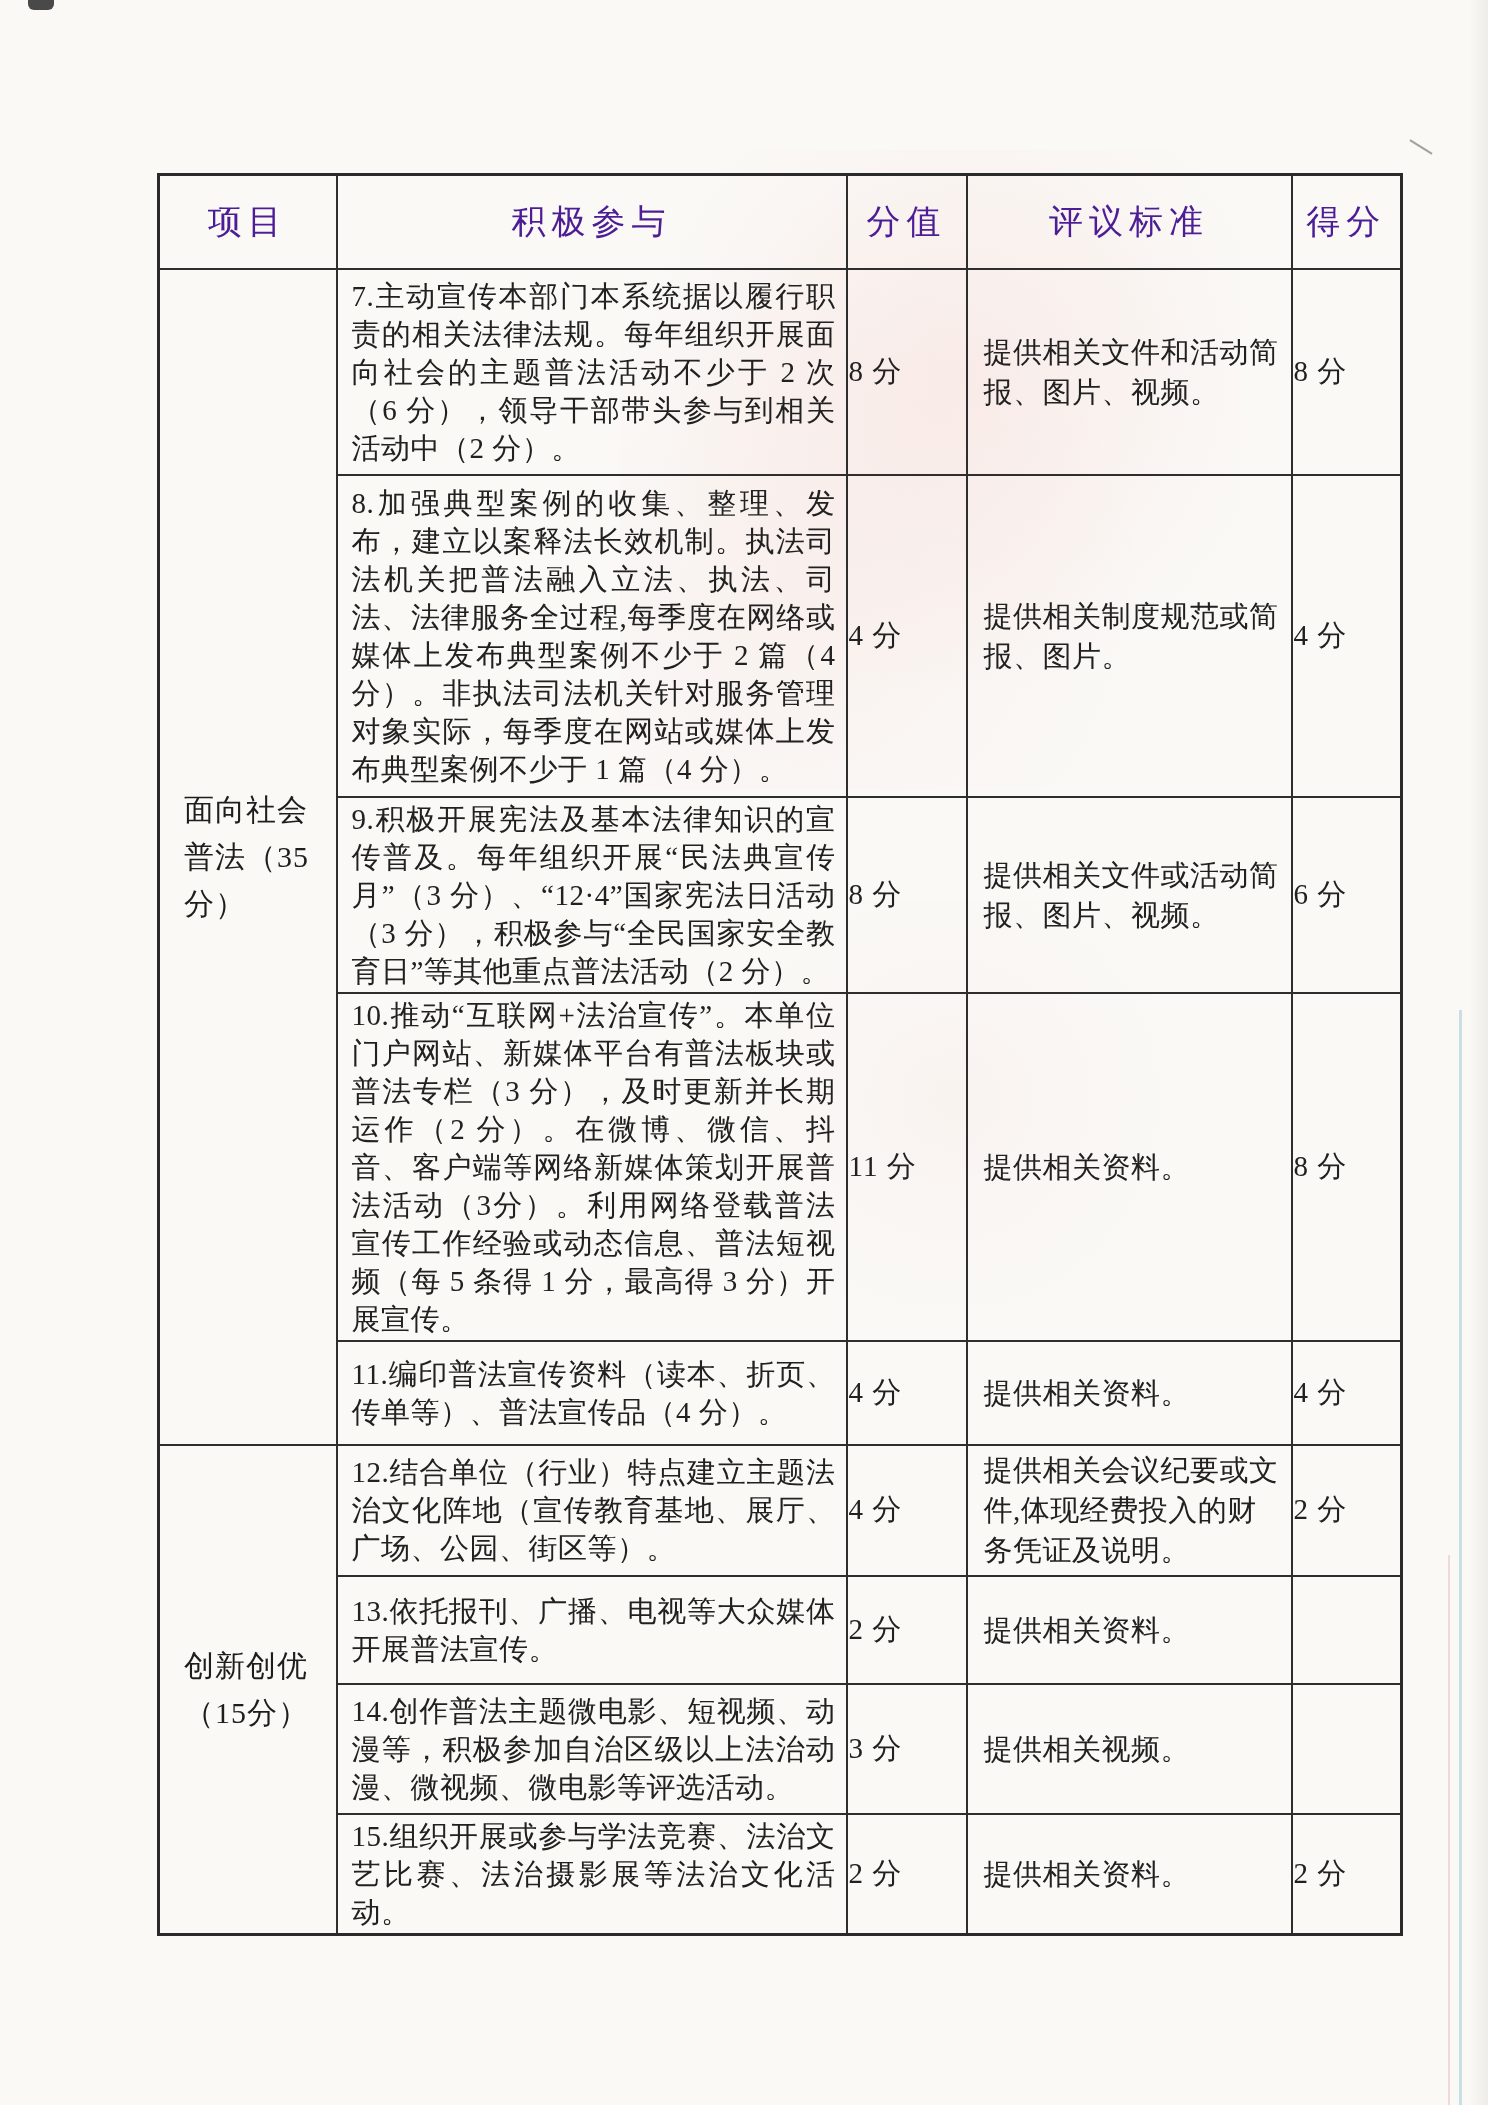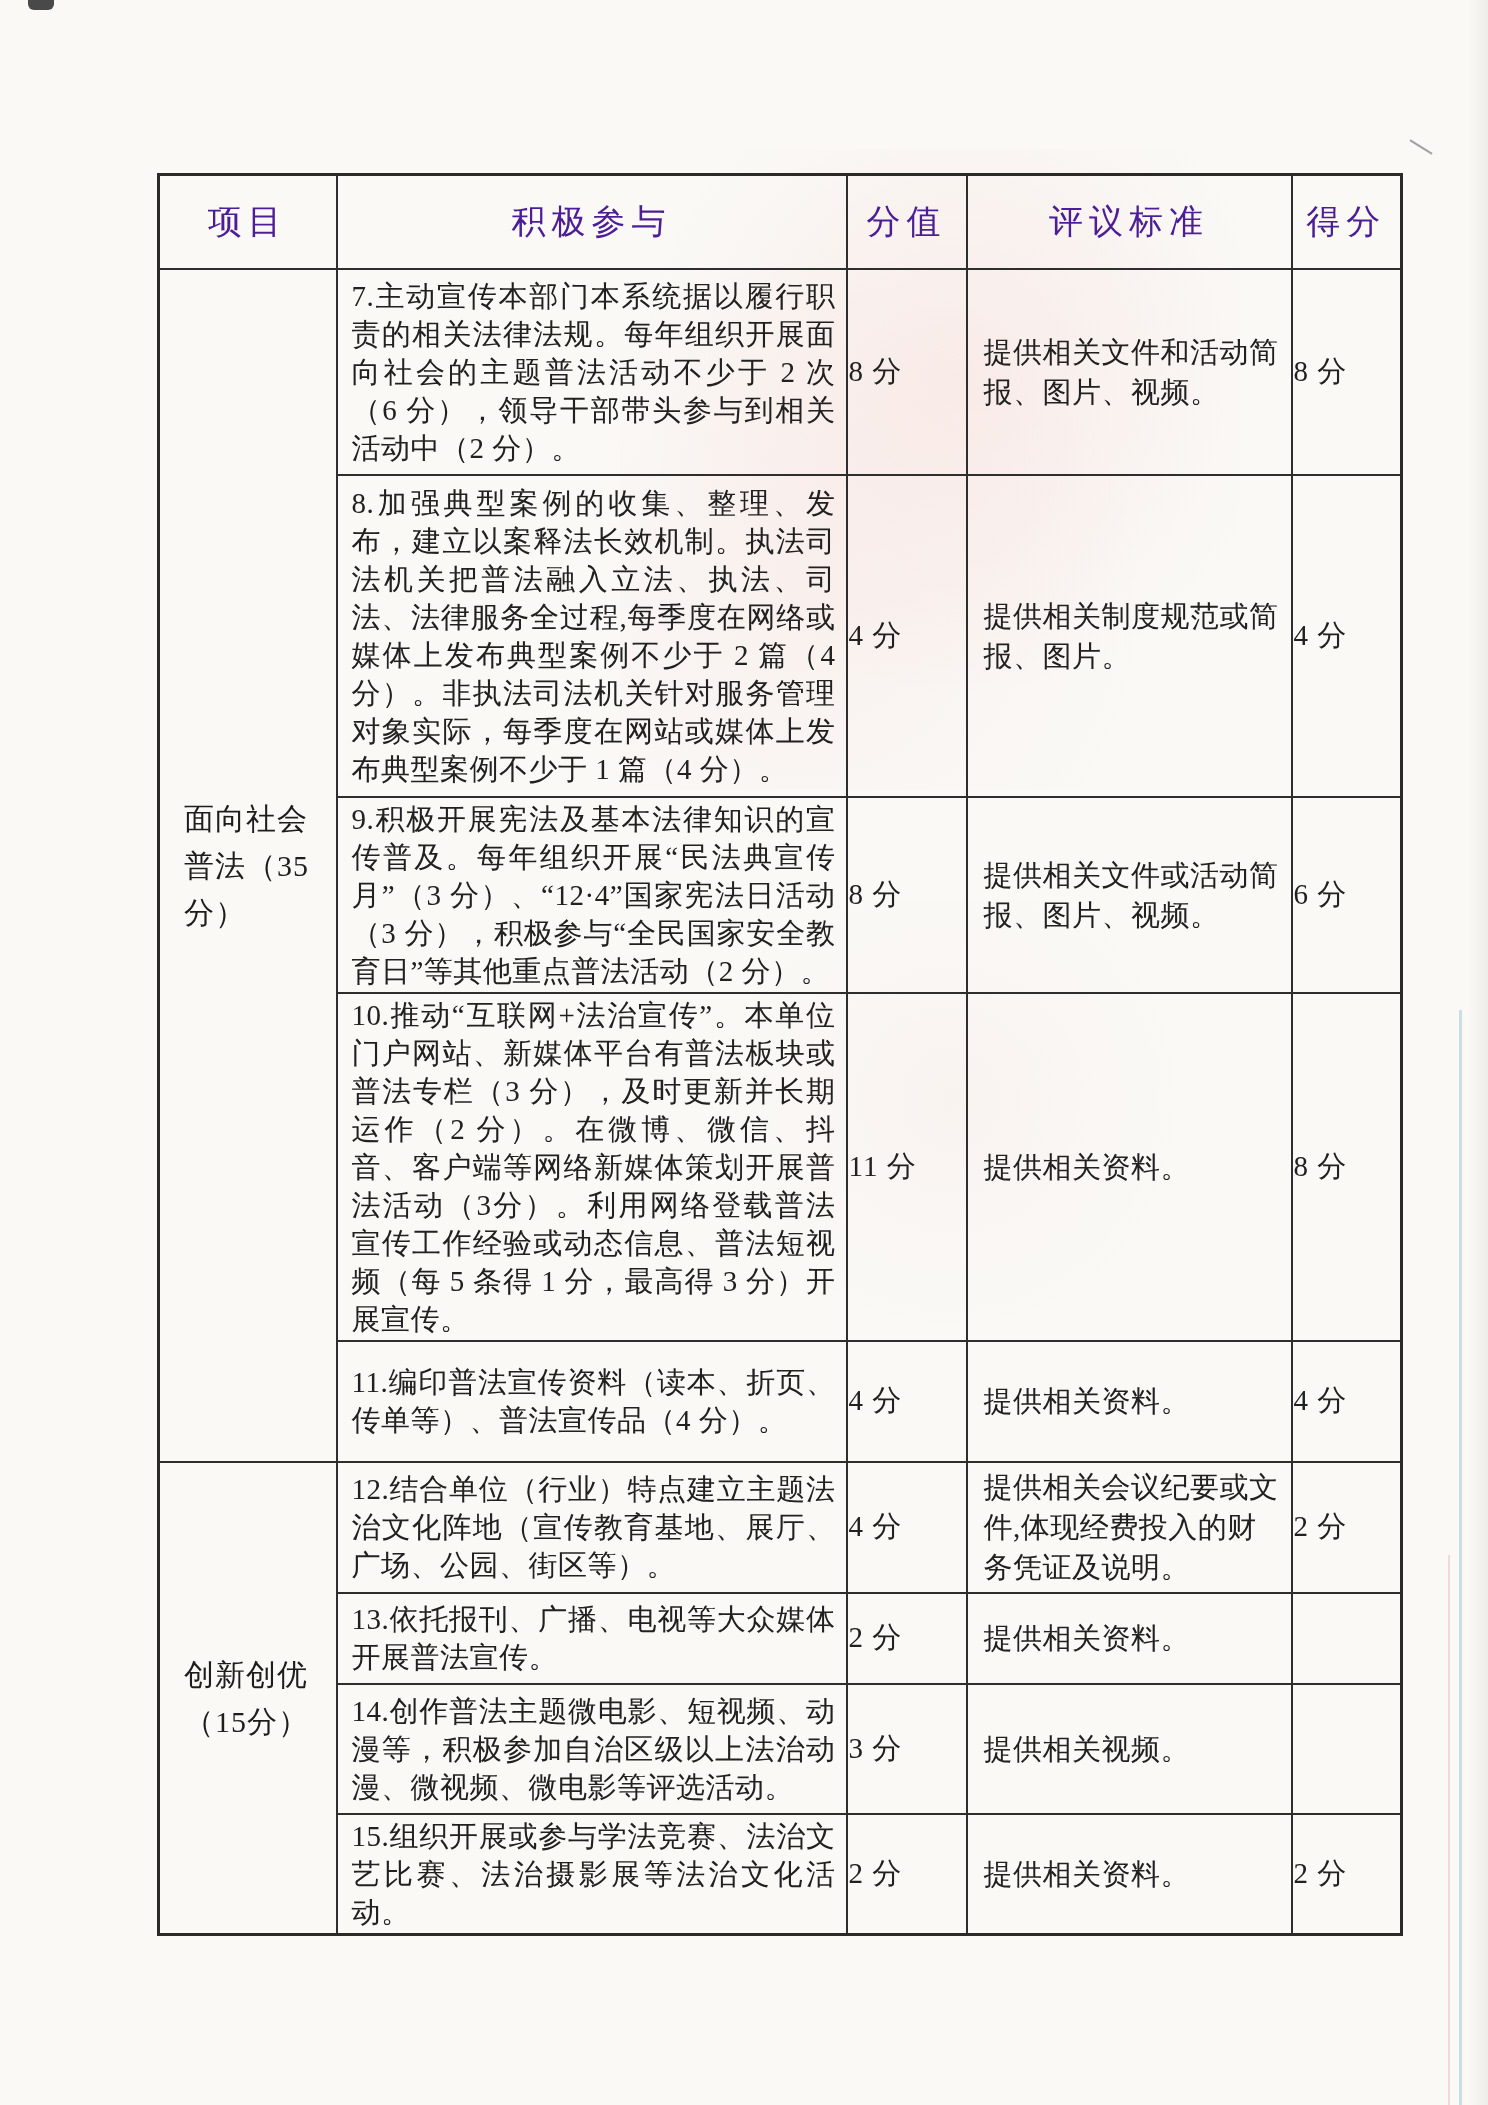--- a/index.html
+++ b/index.html
@@ -61,23 +61,23 @@
     box-sizing: border-box;
     overflow: hidden;
   }
   .score-table { border: 3px solid #2a2a2a; }
 
   tr.header-row { height: 94px; }
   tr.r7  { height: 206px; }
   tr.r8  { height: 322px; }
   tr.r9  { height: 162px; }
   tr.r10 { height: 311px; }
-  tr.r11 { height: 121px; }
+  tr.r11 { height: 104px; }
   tr.r12 { height: 131px; }
-  tr.r13 { height: 91px; margin-top: 40px; }
+  tr.r13 { height: 108px; margin-top: 40px; }
   tr.r14 { height: 130px; }
   tr.r15 { height: 91px; }
 
   th.header-cell {
     font-size: 34px; font-weight: normal;
     text-align: center; vertical-align: middle;
     letter-spacing: 6px;
     color: #4c1d95;
   }
   td.item-cell {

